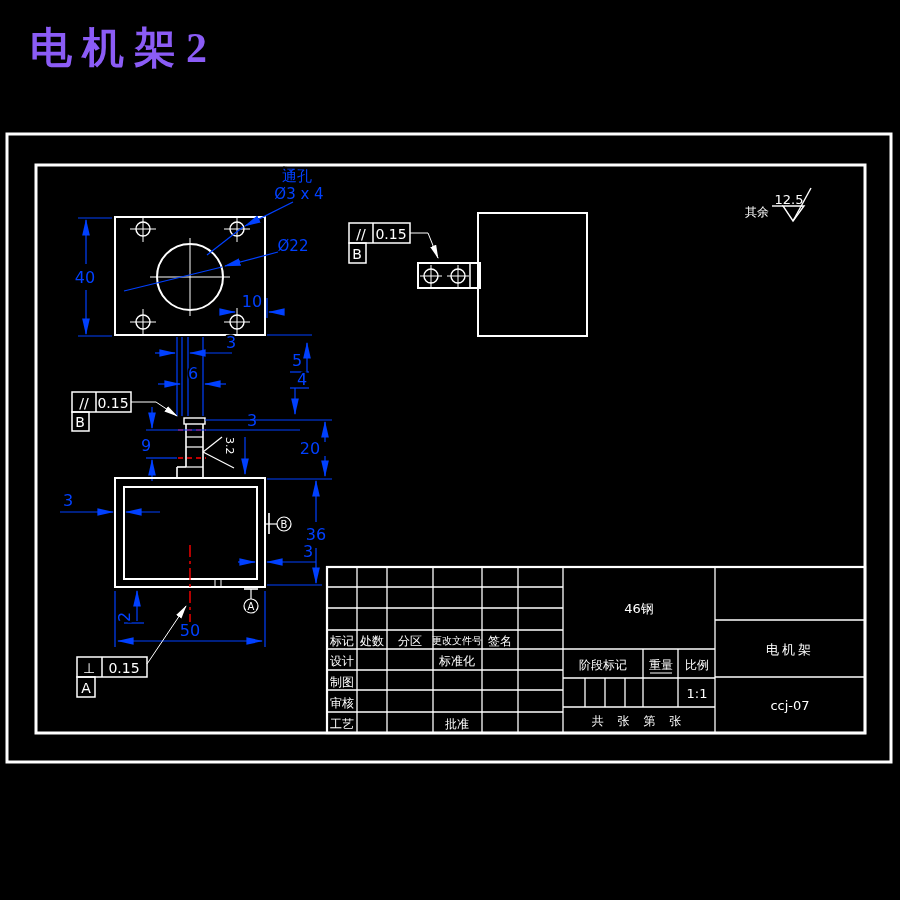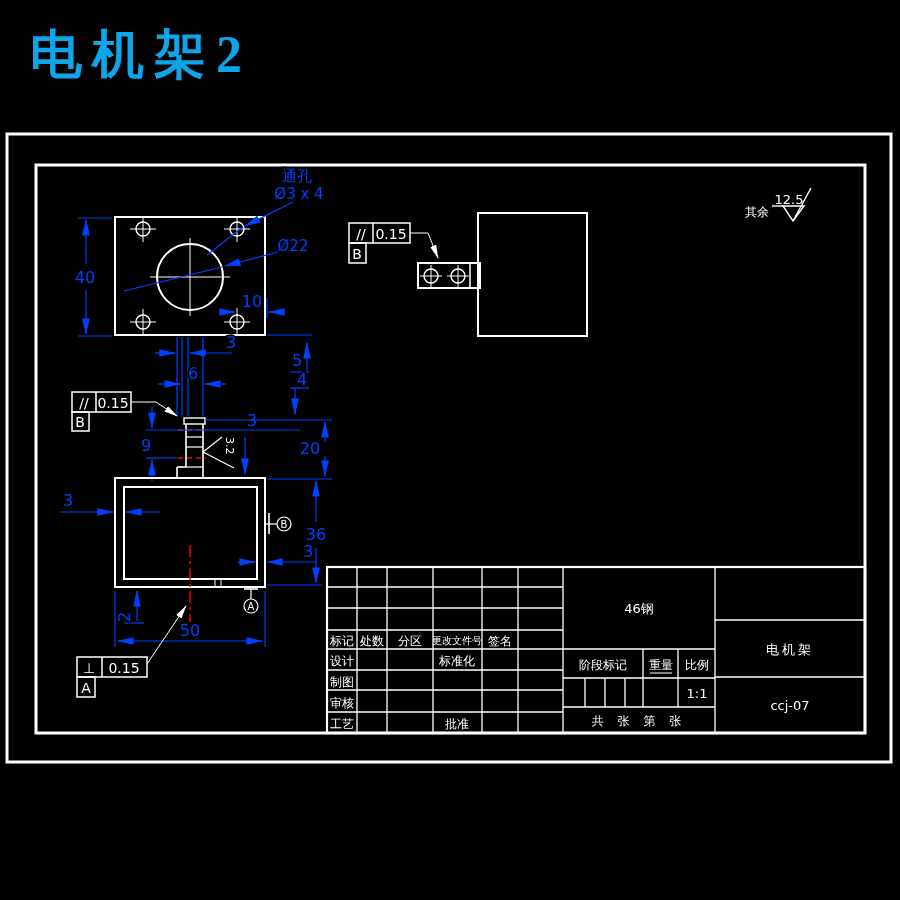--- a/index.html
+++ b/index.html
@@ -1,18 +1,18 @@
 <!DOCTYPE html>
 <html><head>
 <meta charset="utf-8">
 <style>
   html,body{margin:0;padding:0;background:#000;width:900px;height:900px;overflow:hidden;}
   #stage{position:relative;width:900px;height:900px;background:#000;font-family:"Liberation Sans",sans-serif;}
-  #drawing-title{position:absolute;left:30px;top:20px;margin:0;color:#0ea5e9;
-    font-family:"Liberation Serif",serif;font-size:52px;font-weight:bold;letter-spacing:10px;}
+  #drawing-title{position:absolute;left:30px;top:20px;margin:0;color:#8b5cf6;
+    font-family:"Liberation Serif",serif;font-size:42px;font-weight:bold;letter-spacing:10px;}
   svg{position:absolute;left:0;top:0;}
   svg text{font-family:"DejaVu Sans",sans-serif;}
   .dimtxt{fill:#0040ff;font-size:16px;paint-order:stroke;stroke:#000;stroke-width:3.5px;}
   .bluenote{fill:#0040ff;font-size:15px;paint-order:stroke;stroke:#000;stroke-width:3.5px;}
   .wtxt{fill:#fff;font-size:14px;paint-order:stroke;stroke:#000;stroke-width:2.5px;}
   .tbl{fill:#fff;font-size:12px;}
   .tbs{fill:#fff;font-size:10px;}
   .tbv{fill:#fff;font-size:13px;}
   .wline{stroke:#fff;fill:none;}
   .bline{stroke:#0040ff;fill:none;stroke-width:1.2;}

